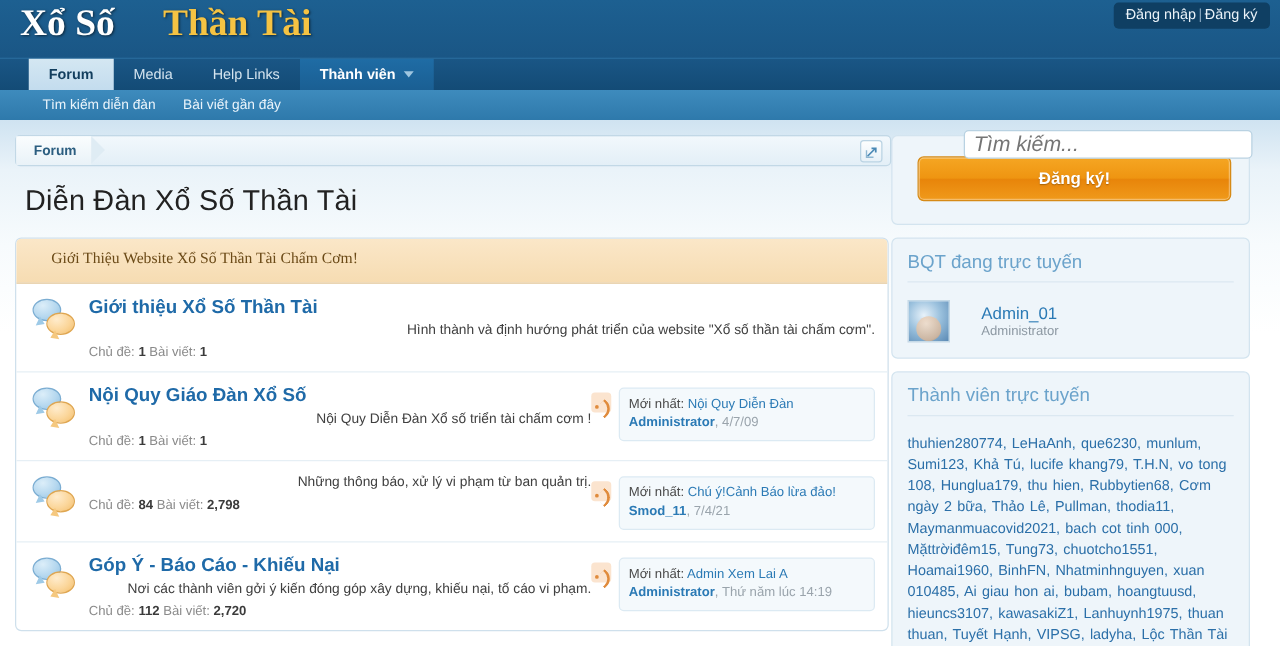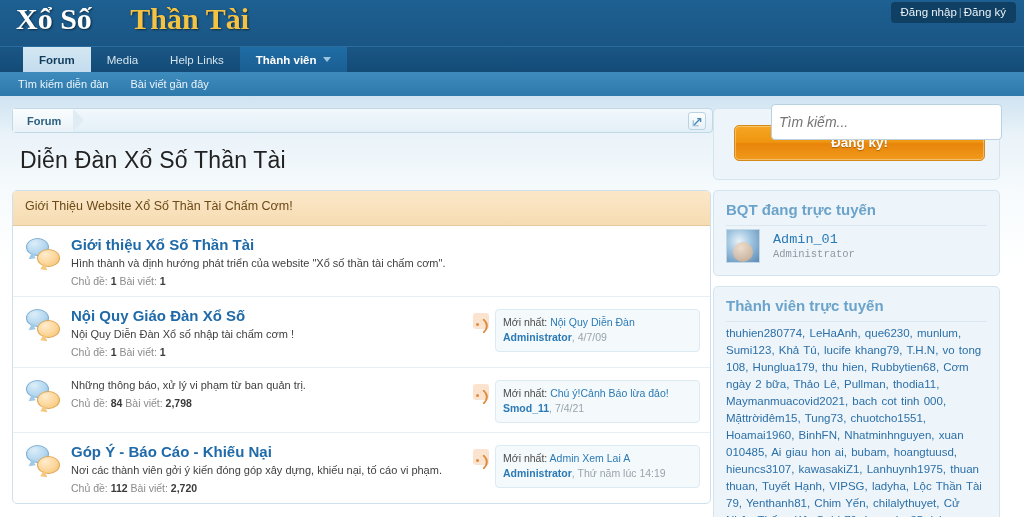--- a/index.html
+++ b/index.html
@@ -80,21 +80,21 @@
     border-right: 4px solid transparent;
     border-top: 5px solid #9fc6e0;
   }
 
   
   .subnav {
     height: 24px;
     background: linear-gradient(to bottom, #3e8bbd 0%, #2e79ab 100%);
     display: flex;
     align-items: center;
-    padding-left: 18px;
+    padding-left: 34px;
     gap: 22px;
   }
   .subnav a {
     font-size: 11px;
     color: #eaf4fb;
     text-decoration: none;
     cursor: pointer;
   }
 
   
@@ -168,21 +168,22 @@
   .node-list {
     border: 1px solid #cfe0ec;
     border-radius: 5px;
     background: #ffffff;
     overflow: hidden;
     margin-right: 2px;
   }
   .category-head {
     background: linear-gradient(to bottom, #fbe7c8 0%, #f6dcb2 100%);
     border-bottom: 1px solid #e4c79b;
-    padding: 8px 12px 9px 12px;
+    padding: 8px 12px 9px 28px;
+    font-family: Liberation Serif, serif;
   }
   .category-head .cat-title {
     font-size: 12.5px;
     color: #6b4a17;
     margin-bottom: 3px;
   }
   .category-head .cat-desc {
     font-size: 10.5px;
     color: #7d5d2c;
   }
@@ -251,20 +252,21 @@
     color: #1f6aa8;
     line-height: 18px;
     margin-bottom: 2px;
     cursor: pointer;
   }
   .node-desc {
     font-size: 11px;
     color: #404040;
     line-height: 15px;
     margin-bottom: 4px;
+    text-align: right;
   }
   .node-stats {
     font-size: 10.5px;
     color: #8a8a8a;
   }
   .node-stats b { color: #3b3b3b; }
 
   .node-right {
     flex: 0 0 auto;
     display: flex;
@@ -340,30 +342,29 @@
     color: #ffffff;
     font-size: 13.5px;
     font-weight: bold;
     text-shadow: 0 1px 1px rgba(140,80,0,.7);
     box-shadow: inset 0 0 0 1px rgba(255,255,255,.35);
     cursor: pointer;
   }
   .side-title {
     font-size: 15px;
     color: #6ba3cb;
-    font-weight: bold;
+    font-weight: normal;
     padding-bottom: 7px;
-    margin-bottom: 3px;
+    margin-bottom: 14px;
     border-bottom: 1px solid #dbe8f1;
   }
   .staff-row {
     display: flex;
     align-items: center;
-    gap: 13px;
-    font-family: Liberation Mono, monospace;
+    gap: 25px;
   }
   .avatar {
     width: 34px; height: 34px;
     border: 1px solid #c3d8e6;
     background: radial-gradient(circle at 38% 35%, #e8f2fa 0%, #9cc2de 45%, #5a89b4 100%);
     padding: 1px;
     flex: 0 0 34px;
     position: relative;
     overflow: hidden;
   }
@@ -394,26 +395,26 @@
   }
 
   
   .search-wrap {
     position: absolute;
     right: 22px; top: 8px;
     width: 231px;
   }
   .search-input {
     width: 100%;
-    height: 36px;
+    height: 23px;
     border: 1px solid #b9d2e2;
     border-radius: 4px;
     background: #ffffff;
     padding: 0 7px;
-    font-size: 14px;
+    font-size: 17px;
     font-style: italic;
     color: #9aa7b1;
     font-family: "Liberation Sans", sans-serif;
     outline: none;
   }
 </style>
 </head>
 <body>
 
 <div class="header">
@@ -494,21 +495,21 @@
           </div>
         </div>
 
         <div class="node">
           <div class="node-icon">
             <div class="bubble bubble-blue"></div>
             <div class="bubble bubble-orange"></div>
           </div>
           <div class="node-main">
             <div class="node-title">Nội Quy Giáo Đàn Xổ Số</div>
-            <div class="node-desc">Nội Quy Diễn Đàn Xổ số nhập tài chấm cơm !</div>
+            <div class="node-desc">Nội Quy Diễn Đàn Xổ số triển tài chấm cơm !</div>
             <div class="node-stats">
               <span>Chủ đề:</span>
               <b>1</b>
               <span>Bài viết:</span>
               <b>1</b>
             </div>
           </div>
           <div class="node-right">
             <div class="rss-icon"></div>
             <div class="lastpost">

